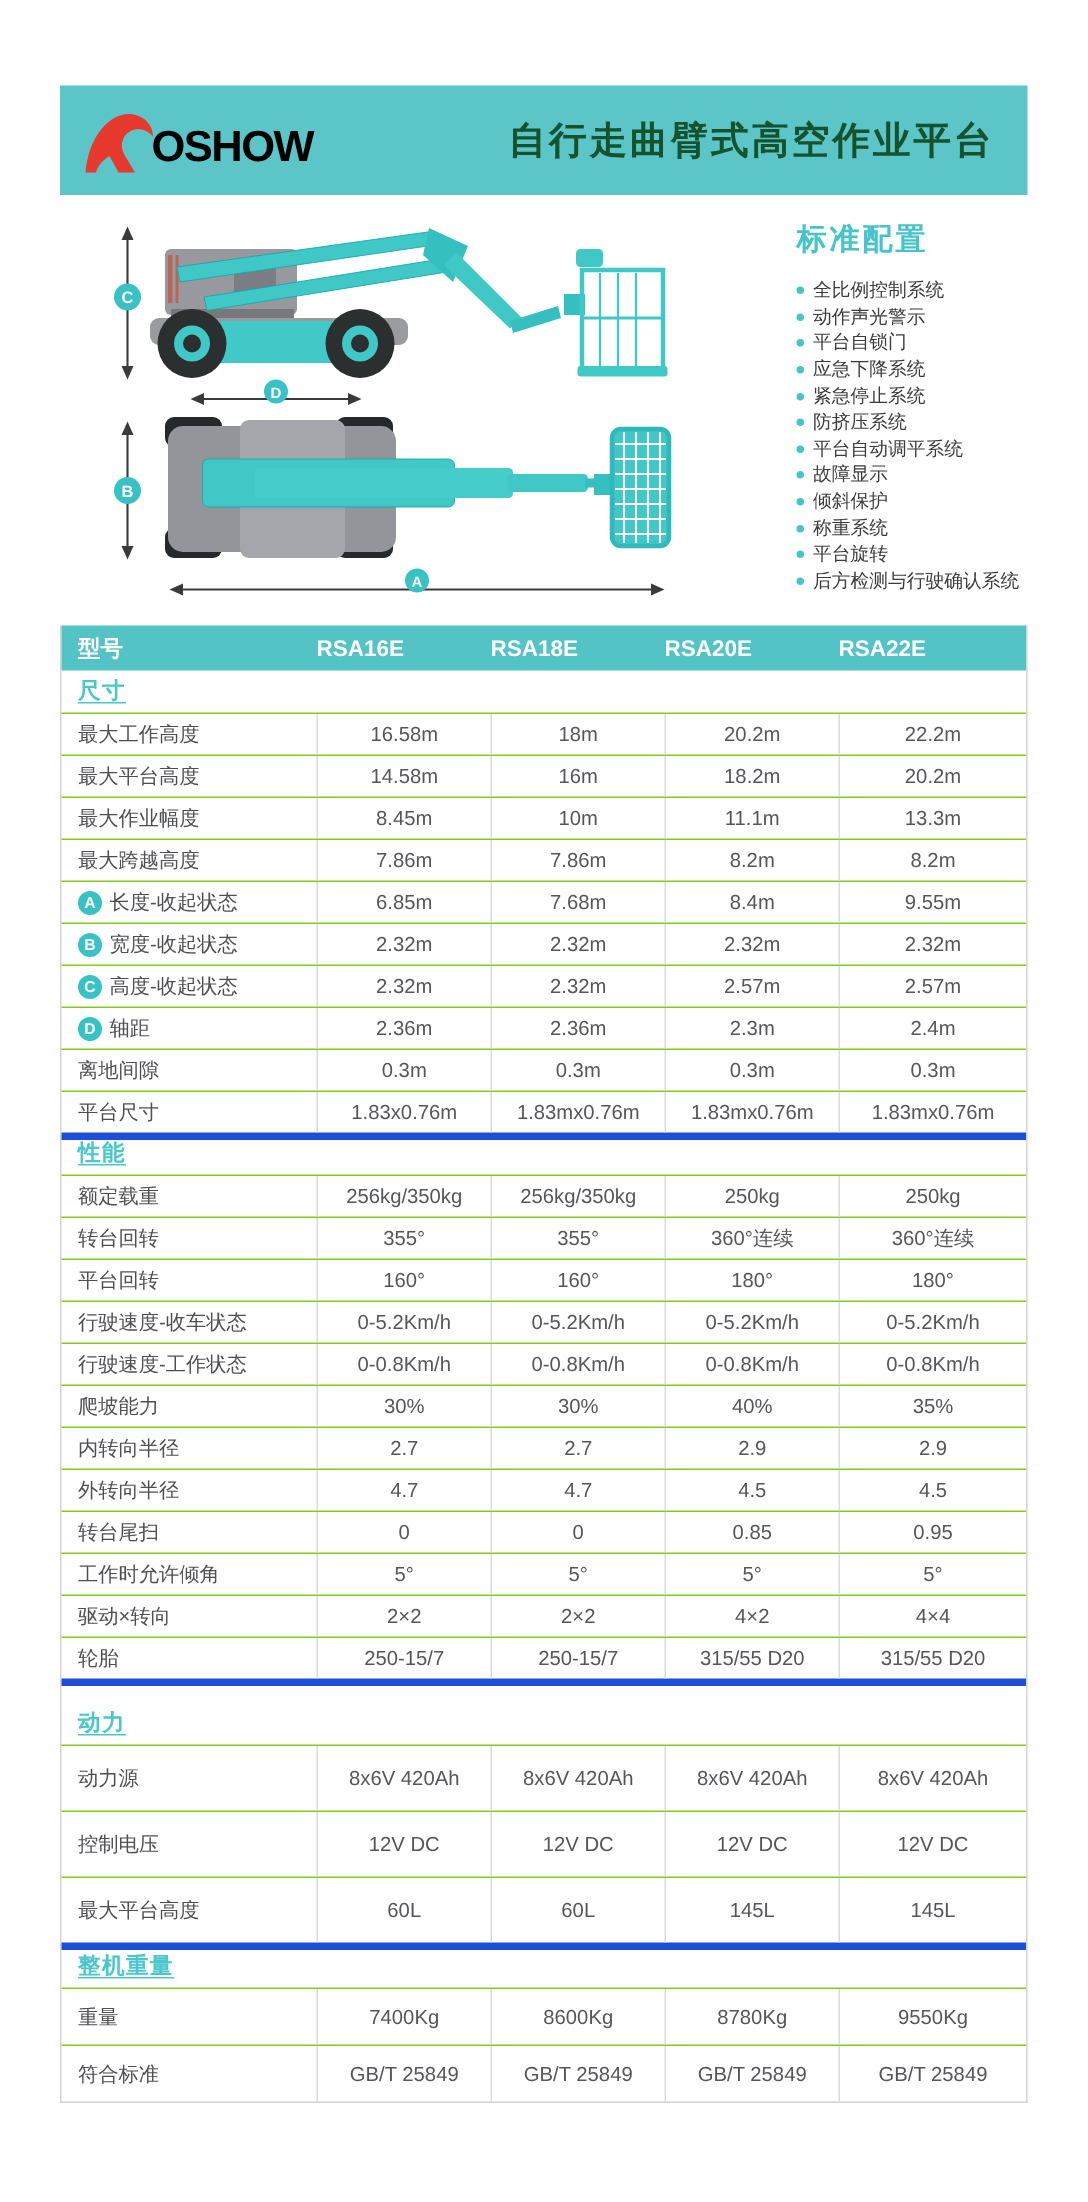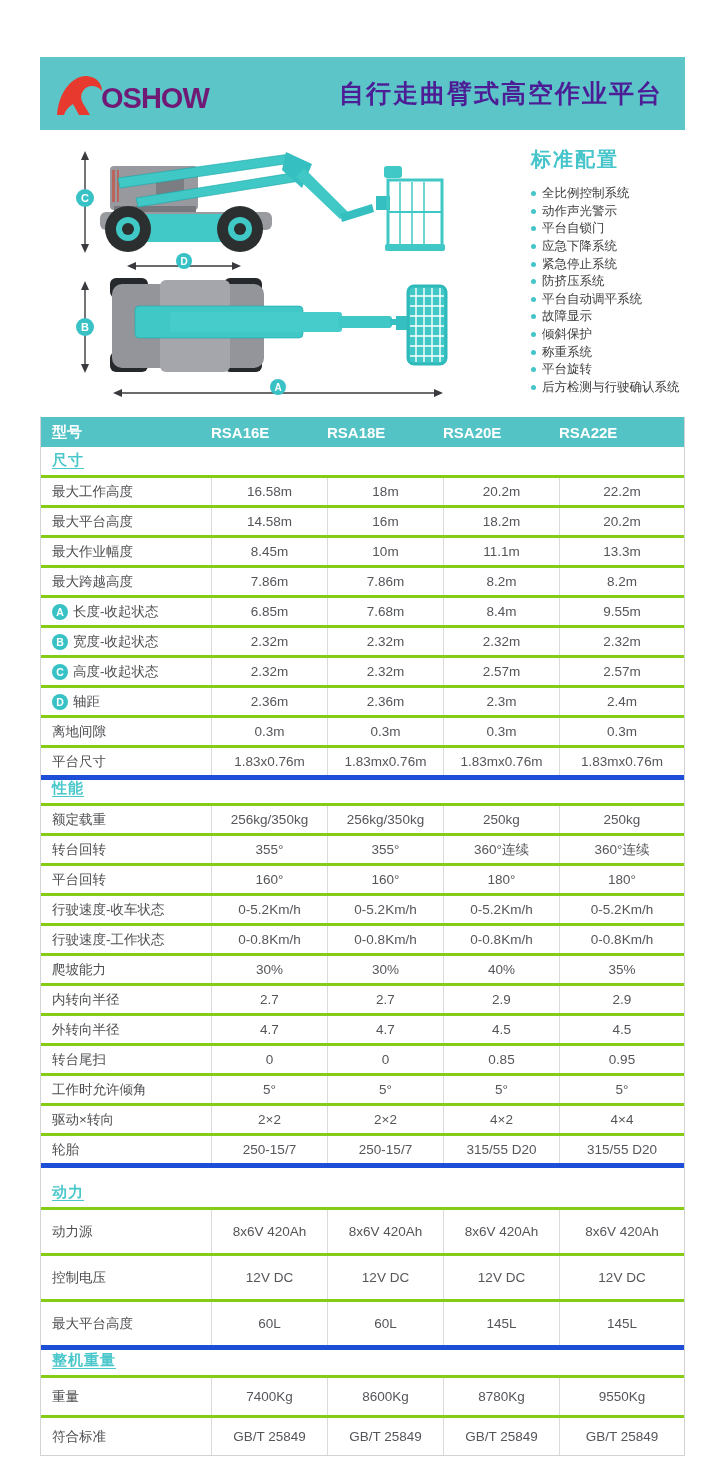--- a/index.html
+++ b/index.html
@@ -4,23 +4,23 @@
 <style>
   html,body{margin:0;padding:0;}
   body{width:725px;height:1468px;background:#ffffff;position:relative;
        font-family:"Liberation Sans","DejaVu Sans",sans-serif;}
   .page{position:absolute;inset:0;overflow:hidden;}
 
   
   .header-bar{position:absolute;left:40px;top:57px;width:645px;height:73px;
               background:#5BC5C8;display:flex;align-items:center;}
   .logo{display:flex;align-items:flex-end;margin-left:14px;}
-  .logo-rest{font-size:29px;font-weight:bold;color:#701a75;line-height:1;
+  .logo-rest{font-size:29px;font-weight:bold;color:#000000;line-height:1;
              letter-spacing:-1px;margin:0 0 3px -5px;}
-  .header-title{margin-left:auto;margin-right:22px;color:#4c1d95;font-size:25px;
+  .header-title{margin-left:auto;margin-right:22px;color:#14532d;font-size:25px;
                 font-weight:bold;letter-spacing:2px;}
 
   
   .config{position:absolute;left:531px;top:146px;width:180px;}
   .config-title{color:#45C5CA;font-size:20px;font-weight:bold;letter-spacing:2px;margin:0 0 12px 0;}
   .config-list{list-style:none;margin:0;padding:0;}
   .config-list li{display:flex;align-items:center;gap:6px;font-size:12.5px;
                   color:#3B3B3D;height:17.6px;white-space:nowrap;}
   .dot{width:5px;height:5px;border-radius:50%;background:#45C5CA;flex:none;}
 
@@ -36,21 +36,21 @@
   .t-head .lbl{padding-left:11px;}
   .t-head .m{text-align:left;}
   .t-sec{display:flex;align-items:flex-end;height:28px;box-sizing:border-box;
          padding:0 0 5px 11px;border-top:5px solid #1d4ed8;}
   .t-sec.first{border-top:none;align-items:flex-end;}
   .t-sec span{color:#4AC7CB;font-weight:bold;font-size:15px;letter-spacing:1px;
               text-decoration:underline;text-underline-offset:3px;}
   .t-sec.sec2{height:44px;}
   .t-sec.sec3{height:30px;}
   .t-row{display:grid;grid-template-columns:170px 116px 116px 116px 1fr;
-         border-top:3px solid #84cc16;height:27px;}
+         border-top:1px solid #84cc16;height:27px;}
   .t-row.sec2{height:43px;}
   .t-row.sec3{height:37px;}
   .t-row>div{display:flex;align-items:center;justify-content:center;
              font-size:13.5px;border-left:1px solid #DBDBDF;overflow:hidden;}
   .t-row>div.lbl{justify-content:flex-start;padding-left:11px;border-left:none;
                  color:#4E4F52;}
   .bdg{width:16px;height:16px;border-radius:50%;background:#38C2C6;color:#fff;
        font-size:10.5px;font-weight:bold;display:inline-flex;align-items:center;
        justify-content:center;margin-right:5px;flex:none;}
 </style>

